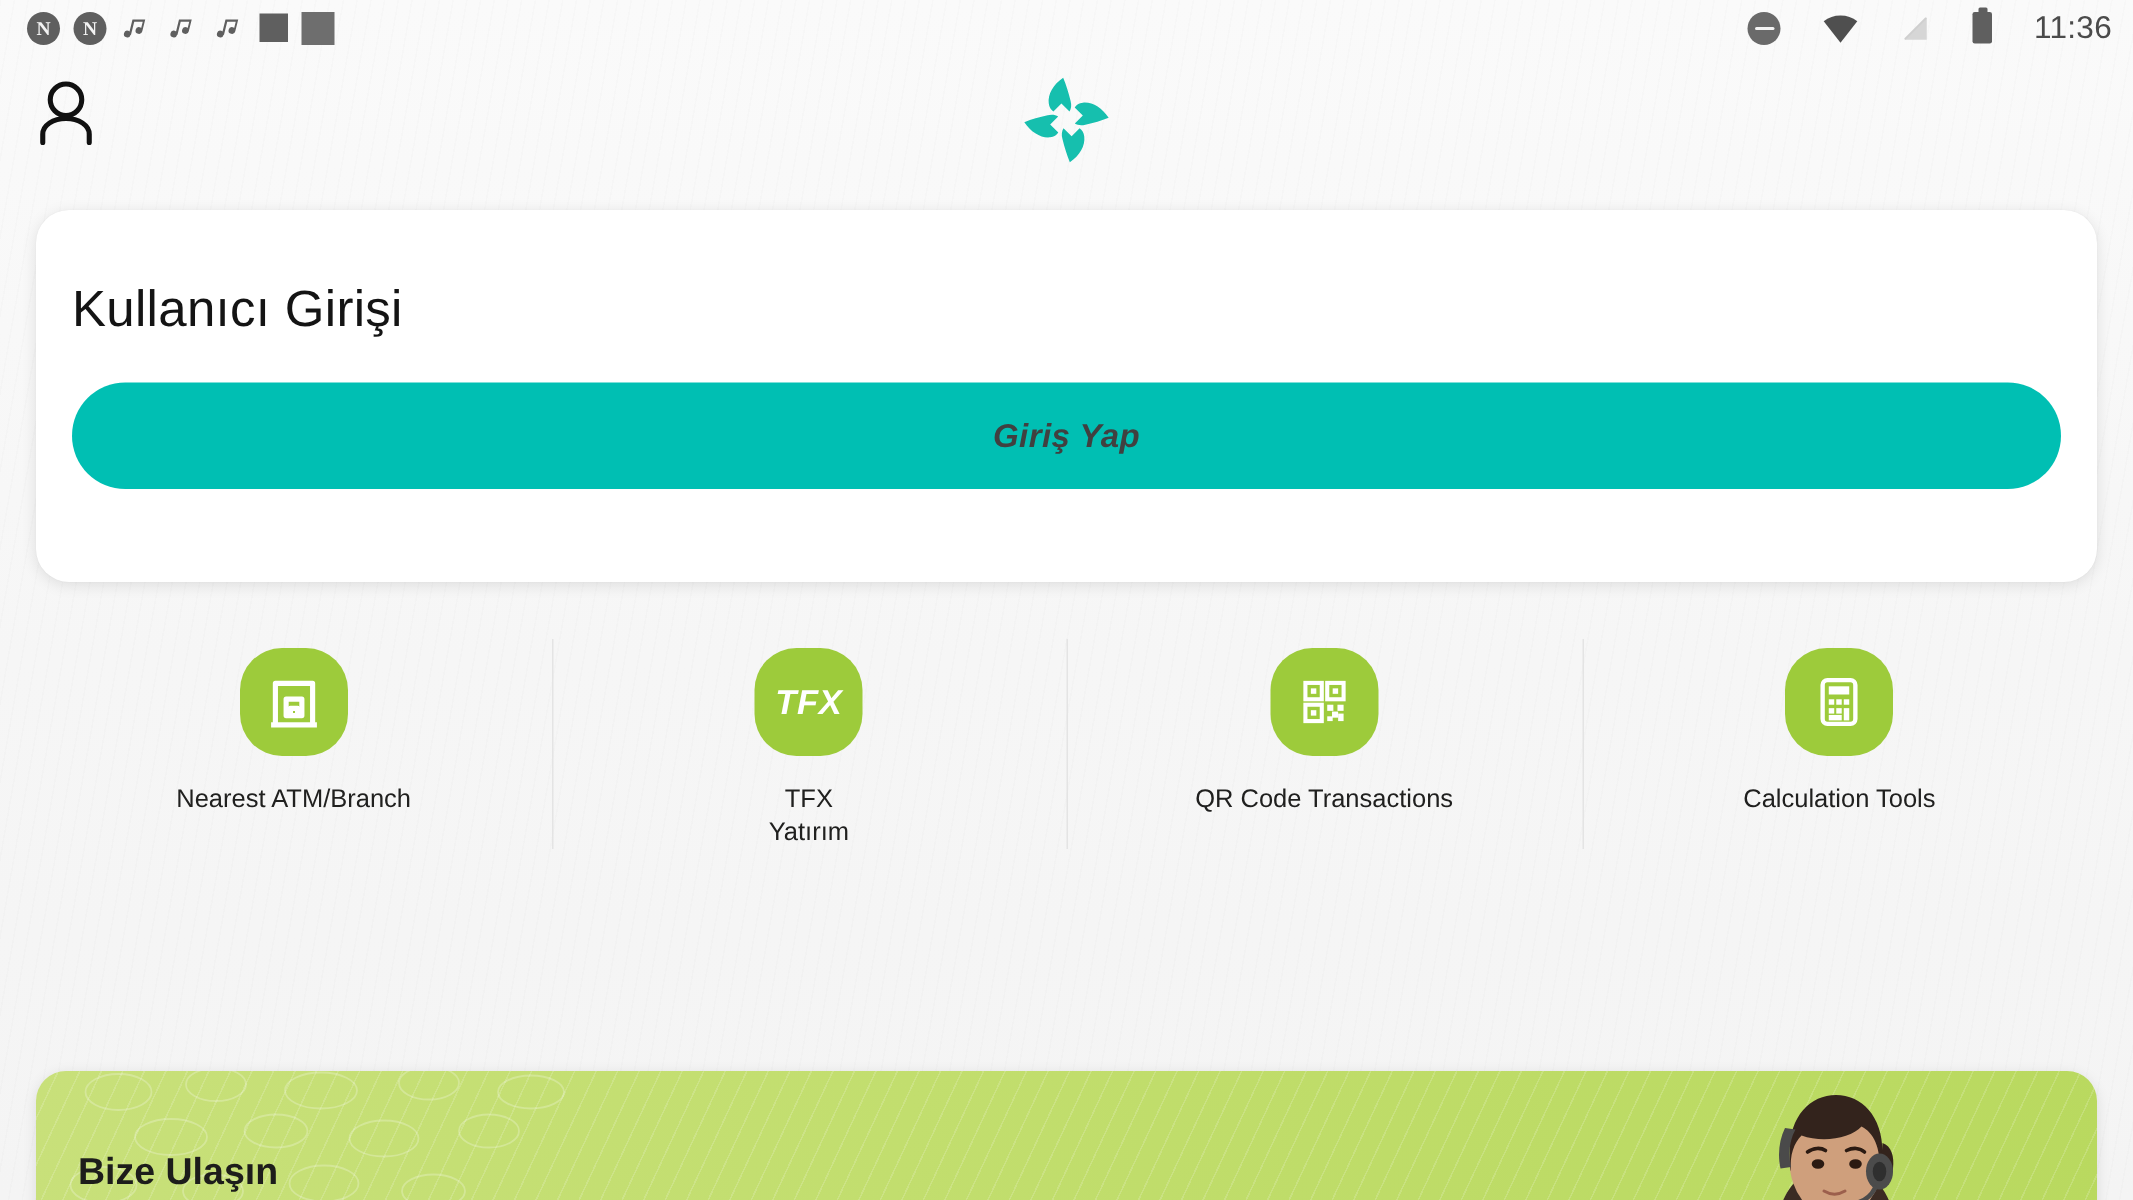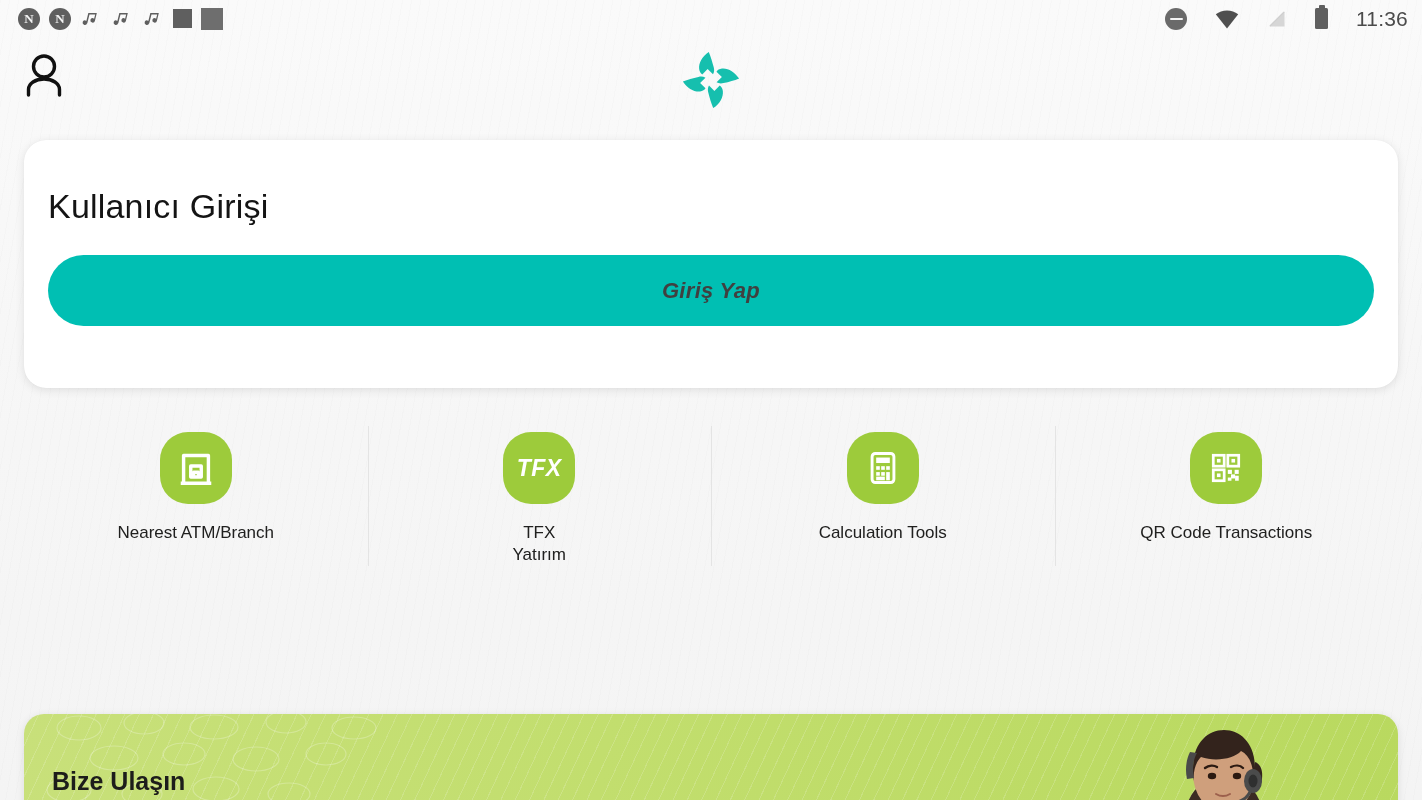--- a/index.html
+++ b/index.html
@@ -259,39 +259,20 @@
       <div class="tile-label">Nearest ATM/Branch</div>
     </div>
 
 
     <div class="shortcut">
       <div class="tile">
         <span class="tfx-text">TFX</span>
       </div>
       <div class="tile-label">TFX
 Yatırım</div>
-    </div>
-
-    <div class="shortcut">
-      <div class="tile">
-        <svg width="40" height="40" viewBox="0 0 44 44" aria-hidden="true">
-          <rect x="10" y="6" width="24" height="32" rx="3.5" fill="none" stroke="#fff" stroke-width="3.2"></rect>
-          <rect x="14.5" y="10.5" width="15" height="6" fill="#fff"></rect>
-          <g fill="#fff">
-            <rect x="14.5" y="20" width="4" height="4"></rect>
-            <rect x="20" y="20" width="4" height="4"></rect>
-            <rect x="25.5" y="20" width="4" height="4"></rect>
-            <rect x="14.5" y="26.5" width="4" height="4"></rect>
-            <rect x="20" y="26.5" width="4" height="4"></rect>
-            <rect x="25.5" y="26.5" width="4" height="9"></rect>
-            <rect x="14.5" y="31.5" width="9.5" height="4"></rect>
-          </g>
-        </svg>
-      </div>
-      <div class="tile-label">Calculation Tools</div>
     </div>
 
     <div class="shortcut">
       <div class="tile">
         <svg width="40" height="40" viewBox="0 0 44 44" aria-hidden="true">
           <g fill="none" stroke="#fff" stroke-width="3">
             <rect x="8" y="8" width="12" height="12"></rect>
             <rect x="24" y="8" width="12" height="12"></rect>
             <rect x="8" y="24" width="12" height="12"></rect>
           </g>
@@ -301,20 +282,39 @@
             <rect x="12" y="28" width="4" height="4"></rect>
             <rect x="24" y="24" width="4.5" height="4.5"></rect>
             <rect x="31.5" y="24" width="4.5" height="4.5"></rect>
             <rect x="27.5" y="29" width="4.5" height="4.5"></rect>
             <rect x="24" y="32.5" width="4" height="3.5"></rect>
             <rect x="32" y="30.5" width="4" height="5.5"></rect>
           </g>
         </svg>
       </div>
       <div class="tile-label">QR Code Transactions</div>
+    </div>
+
+    <div class="shortcut">
+      <div class="tile">
+        <svg width="40" height="40" viewBox="0 0 44 44" aria-hidden="true">
+          <rect x="10" y="6" width="24" height="32" rx="3.5" fill="none" stroke="#fff" stroke-width="3.2"></rect>
+          <rect x="14.5" y="10.5" width="15" height="6" fill="#fff"></rect>
+          <g fill="#fff">
+            <rect x="14.5" y="20" width="4" height="4"></rect>
+            <rect x="20" y="20" width="4" height="4"></rect>
+            <rect x="25.5" y="20" width="4" height="4"></rect>
+            <rect x="14.5" y="26.5" width="4" height="4"></rect>
+            <rect x="20" y="26.5" width="4" height="4"></rect>
+            <rect x="25.5" y="26.5" width="4" height="9"></rect>
+            <rect x="14.5" y="31.5" width="9.5" height="4"></rect>
+          </g>
+        </svg>
+      </div>
+      <div class="tile-label">Calculation Tools</div>
     </div>
   </div>
 
   <div class="contact-card">
     <svg class="bubble-field" viewBox="0 0 560 120" aria-hidden="true">
       <g fill="none" stroke="#ffffff" stroke-width="1.2" opacity=".55">
         <ellipse cx="55" cy="14" rx="22" ry="12"></ellipse>
         <ellipse cx="120" cy="9" rx="20" ry="11"></ellipse>
         <ellipse cx="190" cy="13" rx="24" ry="12"></ellipse>
         <ellipse cx="262" cy="8" rx="20" ry="11"></ellipse>

